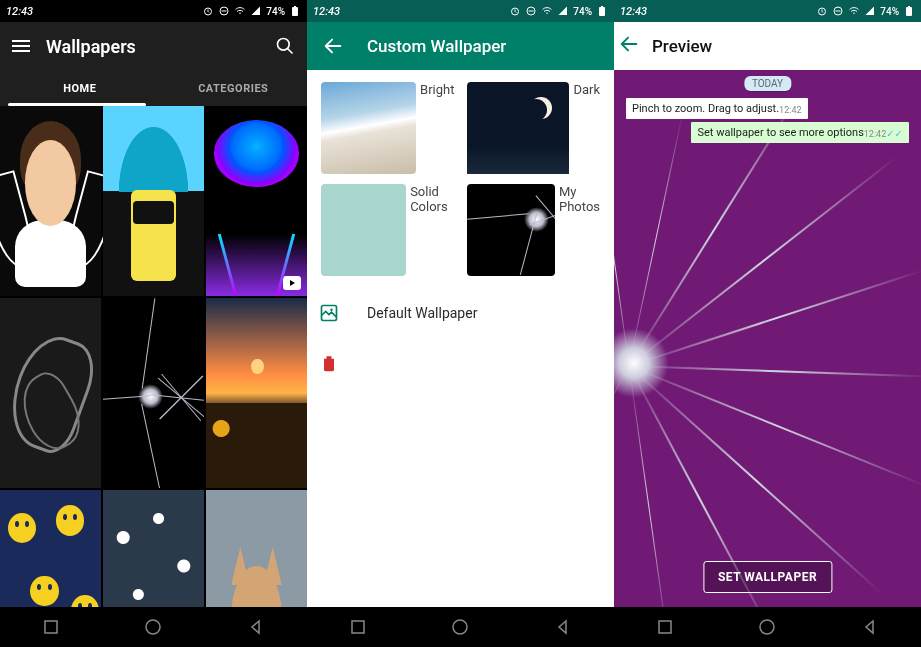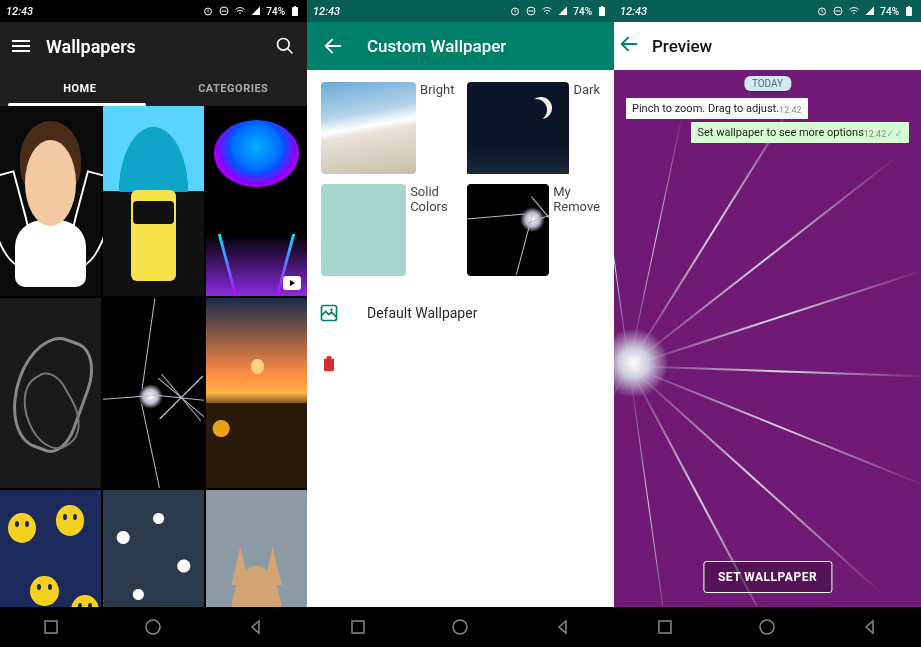--- a/index.html
+++ b/index.html
@@ -304,21 +304,21 @@
       <div class="lbl">Solid Colors</div>
     </div>
     <div class="opt">
       <div class="pic pic-photos t-crack" style="position:relative;">
         <div class="cc" style="left:65%;top:25%"></div>
         <div class="c" style="left:70%;top:30%;width:1px;height:70%;transform:rotate(15deg)"></div>
         <div class="c" style="left:0;top:35%;width:70%;height:1px;transform:rotate(-5deg)"></div>
         <div class="c" style="left:70%;top:30%;width:50%;height:1px;transform:rotate(50deg)"></div>
         <div class="c" style="left:70%;top:30%;width:80%;height:1px;transform:rotate(160deg)"></div>
       </div>
-      <div class="lbl">My Remove</div>
+      <div class="lbl">My Photos</div>
     </div>
   </div>
 
   <div class="listrow">
     <svg width="20" height="20" viewBox="0 0 24 24">
         <rect x="3" y="3" width="18" height="18" rx="2" fill="none" stroke="#008069" stroke-width="2"></rect>
         <path d="M3 15l5-5 4 4 3-3 6 6" fill="none" stroke="#008069" stroke-width="2"></path>
         <circle cx="15" cy="8" r="1.5" fill="#008069"></circle>
       </svg>
     <span>Default Wallpaper</span>

